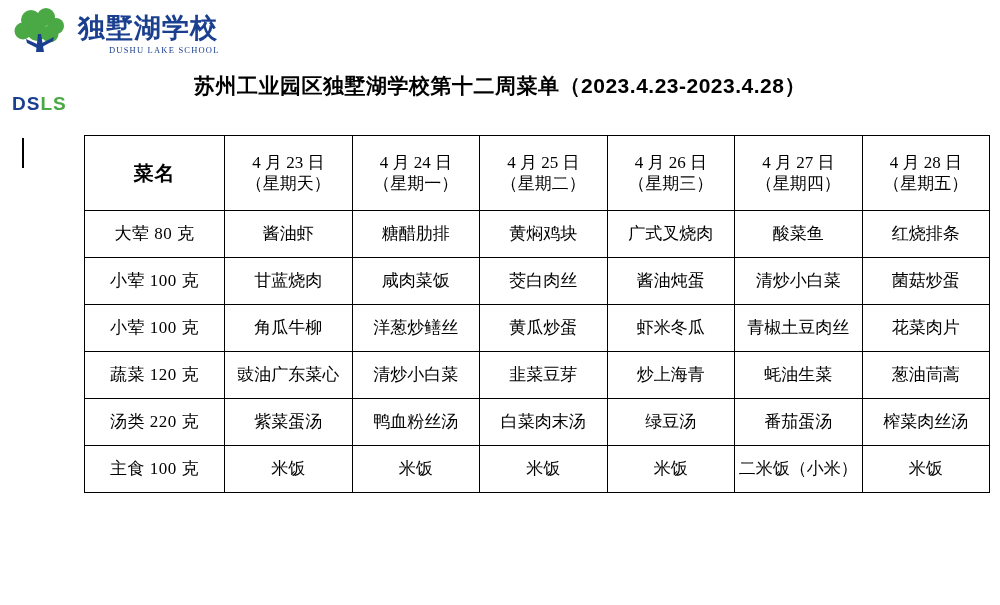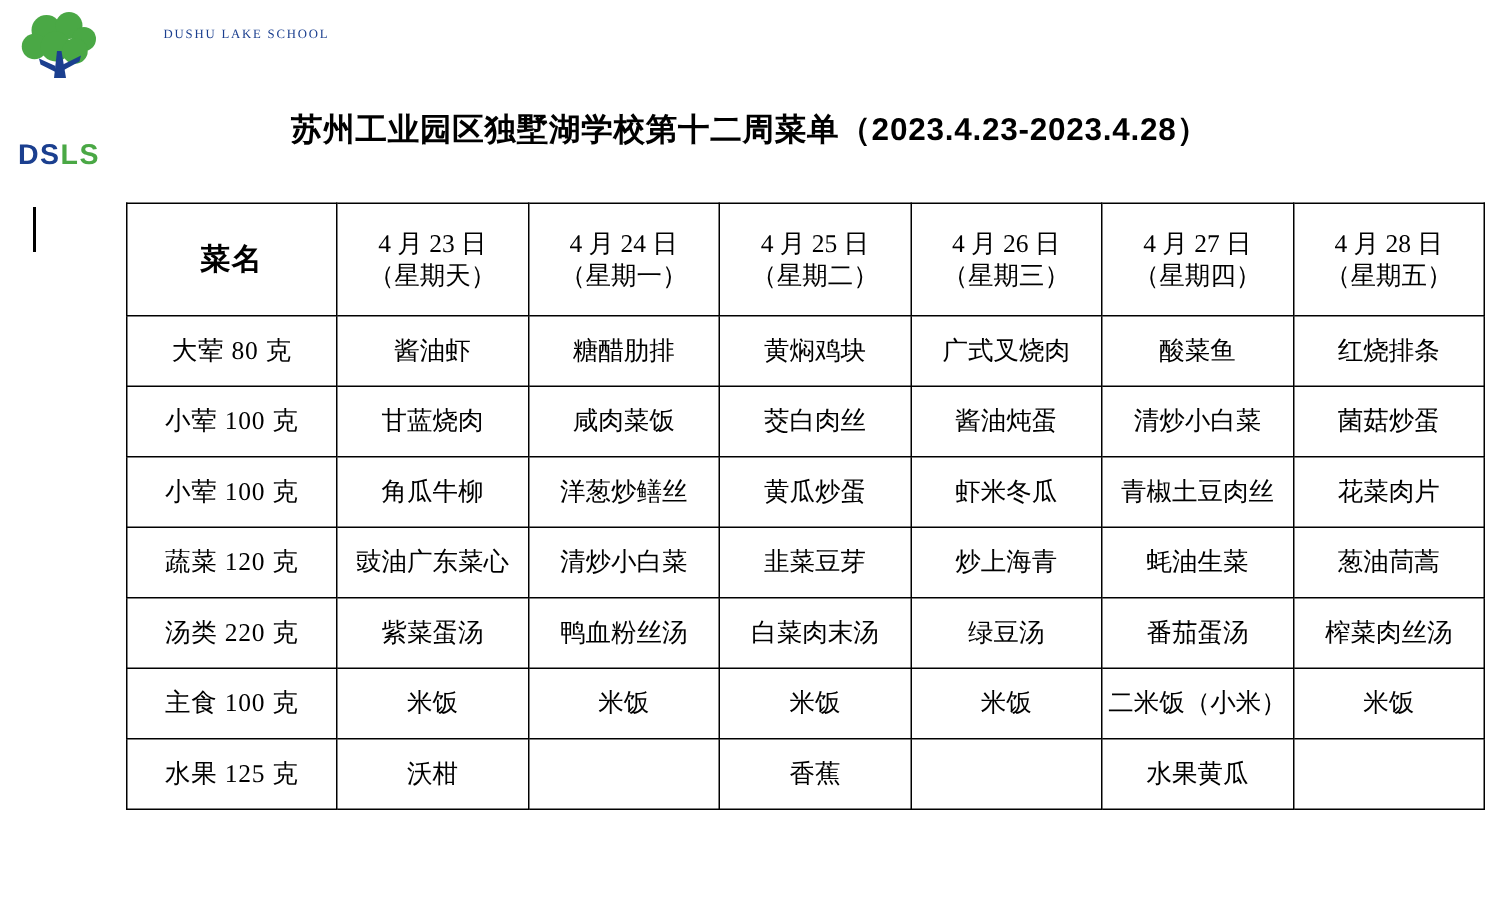--- a/index.html
+++ b/index.html
@@ -151,20 +151,21 @@
       </g>
       <path d="M28 28 L26 46 L34 46 L31 28 Z" fill="#1b3f8f"></path>
       <path d="M27 38 L16 33 L17 37 L27 42 Z" fill="#1b3f8f"></path>
       <path d="M32 37 L44 31 L43 35 L32 41 Z" fill="#1b3f8f"></path>
     </svg>
     <div id="logo-abbr">
       <span>DS</span><span class="s-green">LS</span>
     </div>
   </div>
   <div id="logo-text">
+    <div id="logo-cn">独墅湖学校</div>
     <div id="logo-en">DUSHU LAKE SCHOOL</div>
   </div>
 </div>
 
 <div id="doc-title">苏州工业园区独墅湖学校第十二周菜单（2023.4.23-2023.4.28）</div>
 
 <div id="cursor-mark"></div>
 
 <table id="menu-table">
   <colgroup>
@@ -253,23 +254,14 @@
     </tr>
     <tr>
       <td class="rowhead">主食 100 克</td>
       <td>米饭</td>
       <td>米饭</td>
       <td>米饭</td>
       <td>米饭</td>
       <td>二米饭（小米）</td>
       <td>米饭</td>
     </tr>
-    <tr>
-      <td class="rowhead">水果 125 克</td>
-      <td>沃柑</td>
-      <td></td>
-      <td>香蕉</td>
-      <td></td>
-      <td>水果黄瓜</td>
-      <td></td>
-    </tr>
   </tbody>
 </table>
 
 </body></html>

